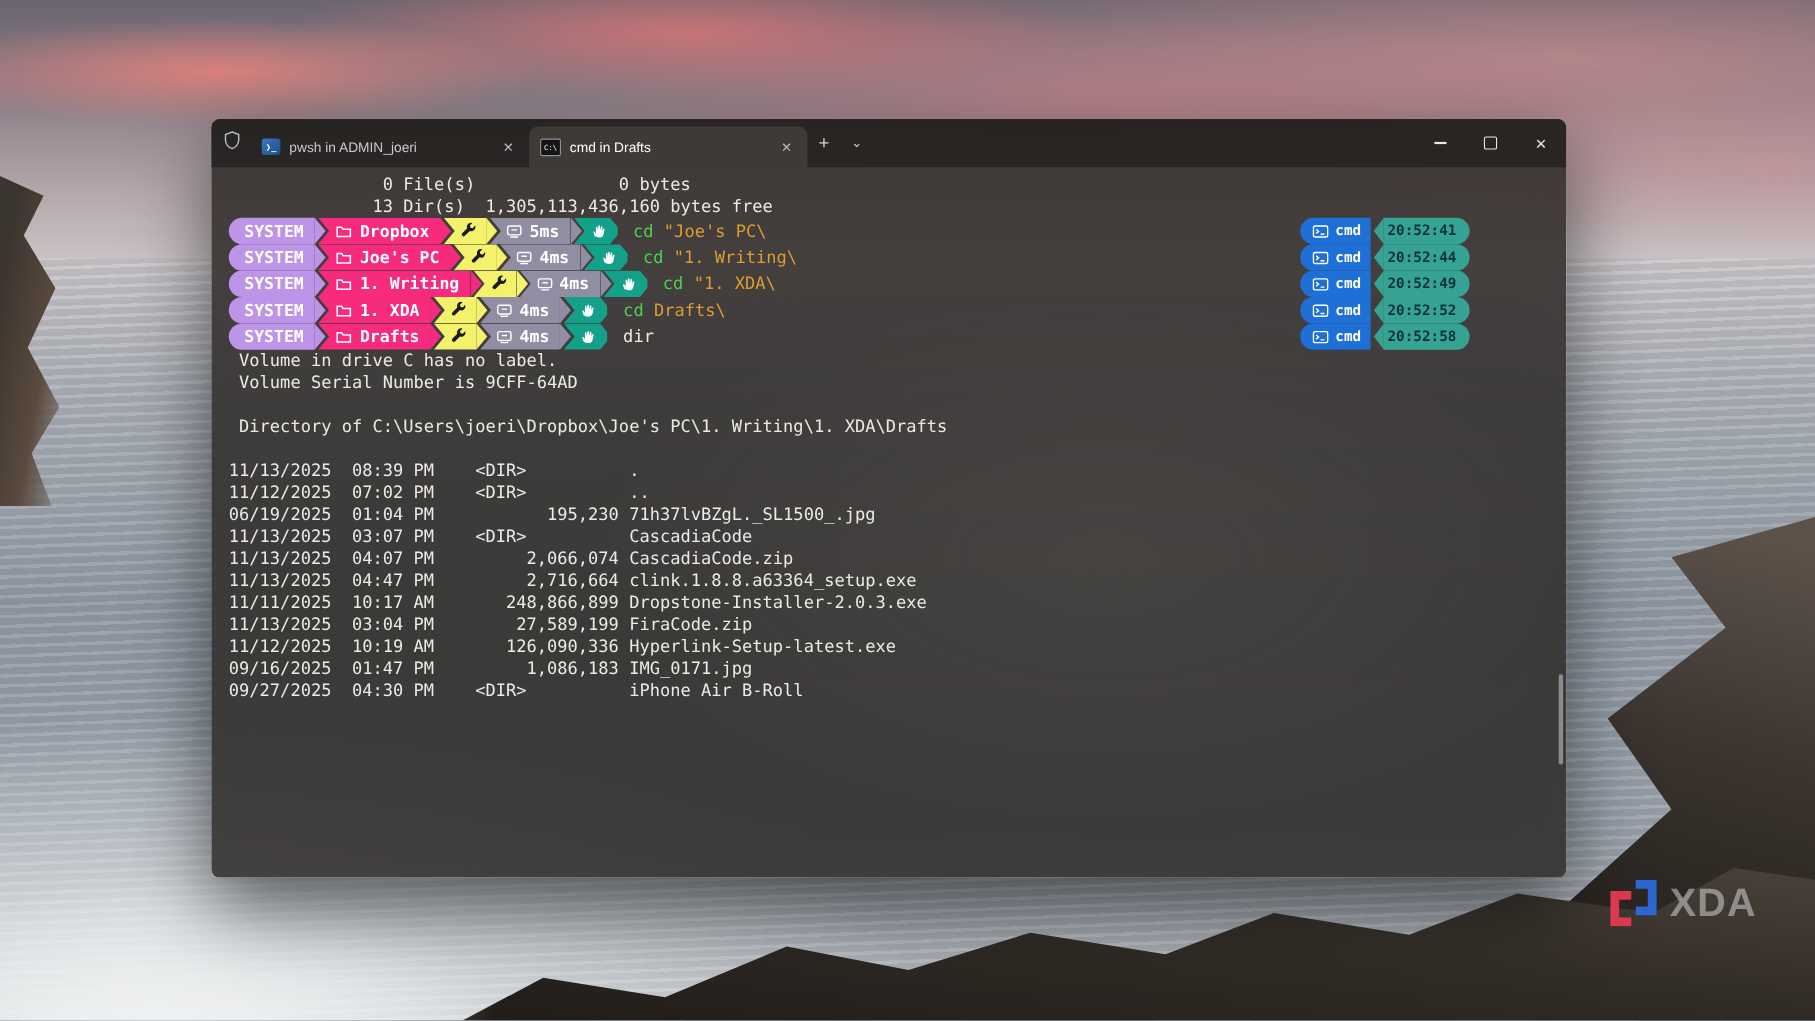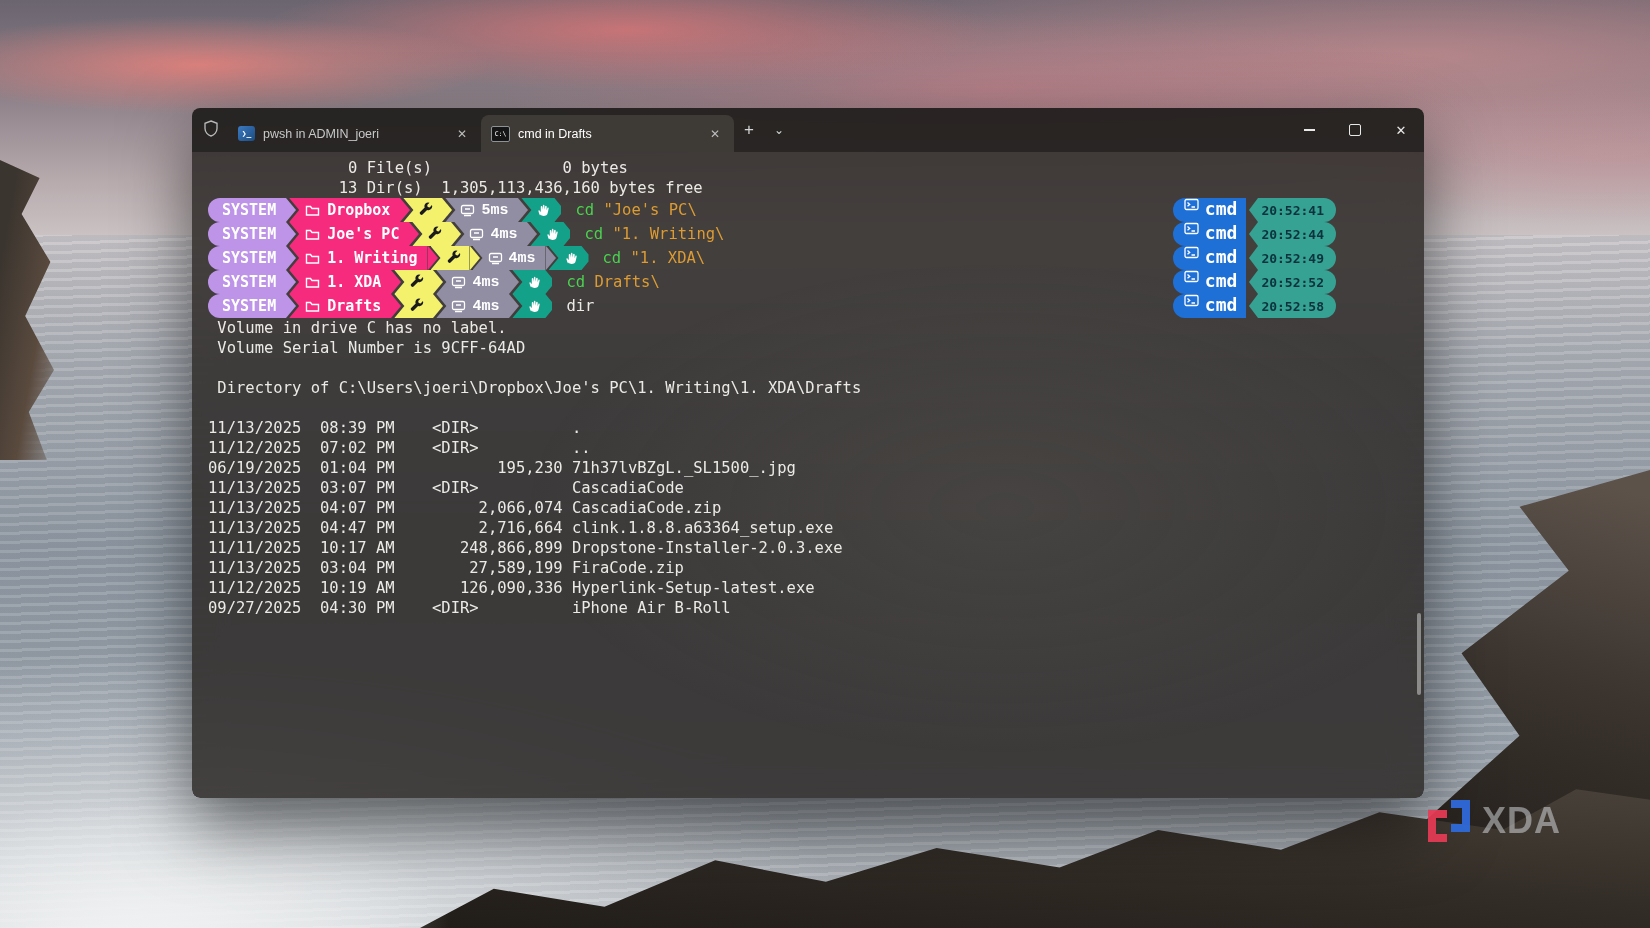--- a/index.html
+++ b/index.html
@@ -64,41 +64,41 @@
   .term-body{position:absolute;top:44px;left:0;right:0;bottom:0;padding:6px 16px 0 16px;
     font-family:"DejaVu Sans Mono","Liberation Mono",monospace;font-size:15.5px;color:var(--term_text,#eceae6);}
   .tline{height:20px;line-height:20px;white-space:pre;}
 
   .prow{height:24px;margin-top:0;display:flex;align-items:center;position:relative;}
   .seg{display:inline-flex;align-items:center;height:24px;font-weight:bold;font-size:15px;color:#fff;white-space:pre;}
   .seg-user{background:var(--seg_user);border-radius:12px 0 0 12px;padding:0 10px 0 14px;}
   .notch{clip-path:polygon(0 0,100% 0,100% 100%,0 100%,10px 50%);margin-left:-7px;}
   .seg-path{background:var(--seg_path);padding:0 10px 0 16px;gap:7px;}
   .seg-tool{background:var(--seg_tool);padding:0 8px 0 15px;}
-  .seg-dur{background:var(--seg_dur);padding:0 10px 0 15px;gap:6px;font-family:Liberation Mono, monospace;}
+  .seg-dur{background:var(--seg_dur);padding:0 10px 0 15px;gap:6px;}
   .seg-shell{background:var(--seg_shell);padding:0 10px 0 15px;
     clip-path:polygon(0 0,calc(100% - 7px) 0,100% 35%,100% 65%,calc(100% - 7px) 100%,0 100%,10px 50%);margin-left:-7px;}
   .ar{width:0;height:0;border-top:12px solid transparent;border-bottom:12px solid transparent;
     border-left:10px solid #000;flex:none;position:relative;z-index:2;}
   .cmdline{margin-left:14px;white-space:pre;}
   .c-kw{color:var(--cmd_keyword);} .c-arg{color:var(--cmd_arg);} .c-plain{color:var(--term_text);}
 
   .rbadge{position:absolute;right:72px;top:0;height:24px;display:flex;align-items:center;}
-  .pill-cmd{display:inline-flex;gap:6px;height:24px;background:var(--badge_shell);
-    border-radius:12px 0 0 12px;padding:0 9px 0 11px;color:#fff;font-weight:bold;font-size:18px;}
+  .pill-cmd{display:inline-flex;align-items:center;gap:6px;height:24px;background:var(--badge_shell);
+    border-radius:12px 0 0 12px;padding:0 9px 0 11px;color:#fff;font-weight:bold;font-size:13px;}
   .tri{width:0;height:0;border-top:12px solid transparent;border-bottom:12px solid transparent;
     border-right:9px solid var(--badge_time);margin-left:3px;}
   .pill-time{display:inline-flex;align-items:center;height:24px;background:var(--badge_time);
     border-radius:0 12px 12px 0;padding:0 12px 0 3px;color:var(--badge_time_text);font-weight:bold;font-size:13px;}
 
   .scroll-thumb{position:absolute;right:3px;top:505px;width:4px;height:82px;border-radius:2px;
     background:rgba(205,205,205,.55);}
 
   
-  .watermark{position:absolute;left:1426px;top:800px;display:flex;align-items:flex-start;gap:10px;}
+  .watermark{position:absolute;left:1462px;top:800px;display:flex;align-items:flex-start;gap:10px;}
   .wm-text{font-size:36px;font-weight:bold;letter-spacing:1px;color:rgba(222,225,229,.5);}
 </style>
 </head>
 <body>
 
 <div class="stage">
   <div class="bg-sky"></div>
   <div class="bg-sea"></div>
   <div class="rock-left"></div>
   <div class="rock-col"></div>
@@ -308,20 +308,21 @@
         <div class="tline"></div>
         <div class="tline">11/13/2025  08:39 PM    &lt;DIR&gt;          .</div>
         <div class="tline">11/12/2025  07:02 PM    &lt;DIR&gt;          ..</div>
         <div class="tline">06/19/2025  01:04 PM           195,230 71h37lvBZgL._SL1500_.jpg</div>
         <div class="tline">11/13/2025  03:07 PM    &lt;DIR&gt;          CascadiaCode</div>
         <div class="tline">11/13/2025  04:07 PM         2,066,074 CascadiaCode.zip</div>
         <div class="tline">11/13/2025  04:47 PM         2,716,664 clink.1.8.8.a63364_setup.exe</div>
         <div class="tline">11/11/2025  10:17 AM       248,866,899 Dropstone-Installer-2.0.3.exe</div>
         <div class="tline">11/13/2025  03:04 PM        27,589,199 FiraCode.zip</div>
         <div class="tline">11/12/2025  10:19 AM       126,090,336 Hyperlink-Setup-latest.exe</div>
+        <div class="tline">09/16/2025  01:47 PM         1,086,183 IMG_0171.jpg</div>
         <div class="tline">09/27/2025  04:30 PM    &lt;DIR&gt;          iPhone Air B-Roll</div>
       </div>
     <div class="scroll-thumb"></div>
   </div>
 
   <div class="watermark">
     <svg width="46" height="42" viewBox="0 0 46 42">
       <path d="M2 10 H21 V18 H10 V34 H21 V42 H2 Z" fill="#e83b55" opacity="0.92"></path>
       <path d="M44 0 H25 V8 H36 V24 H25 V32 H44 Z" fill="#2f6bdf" opacity="0.92"></path>
     </svg>

